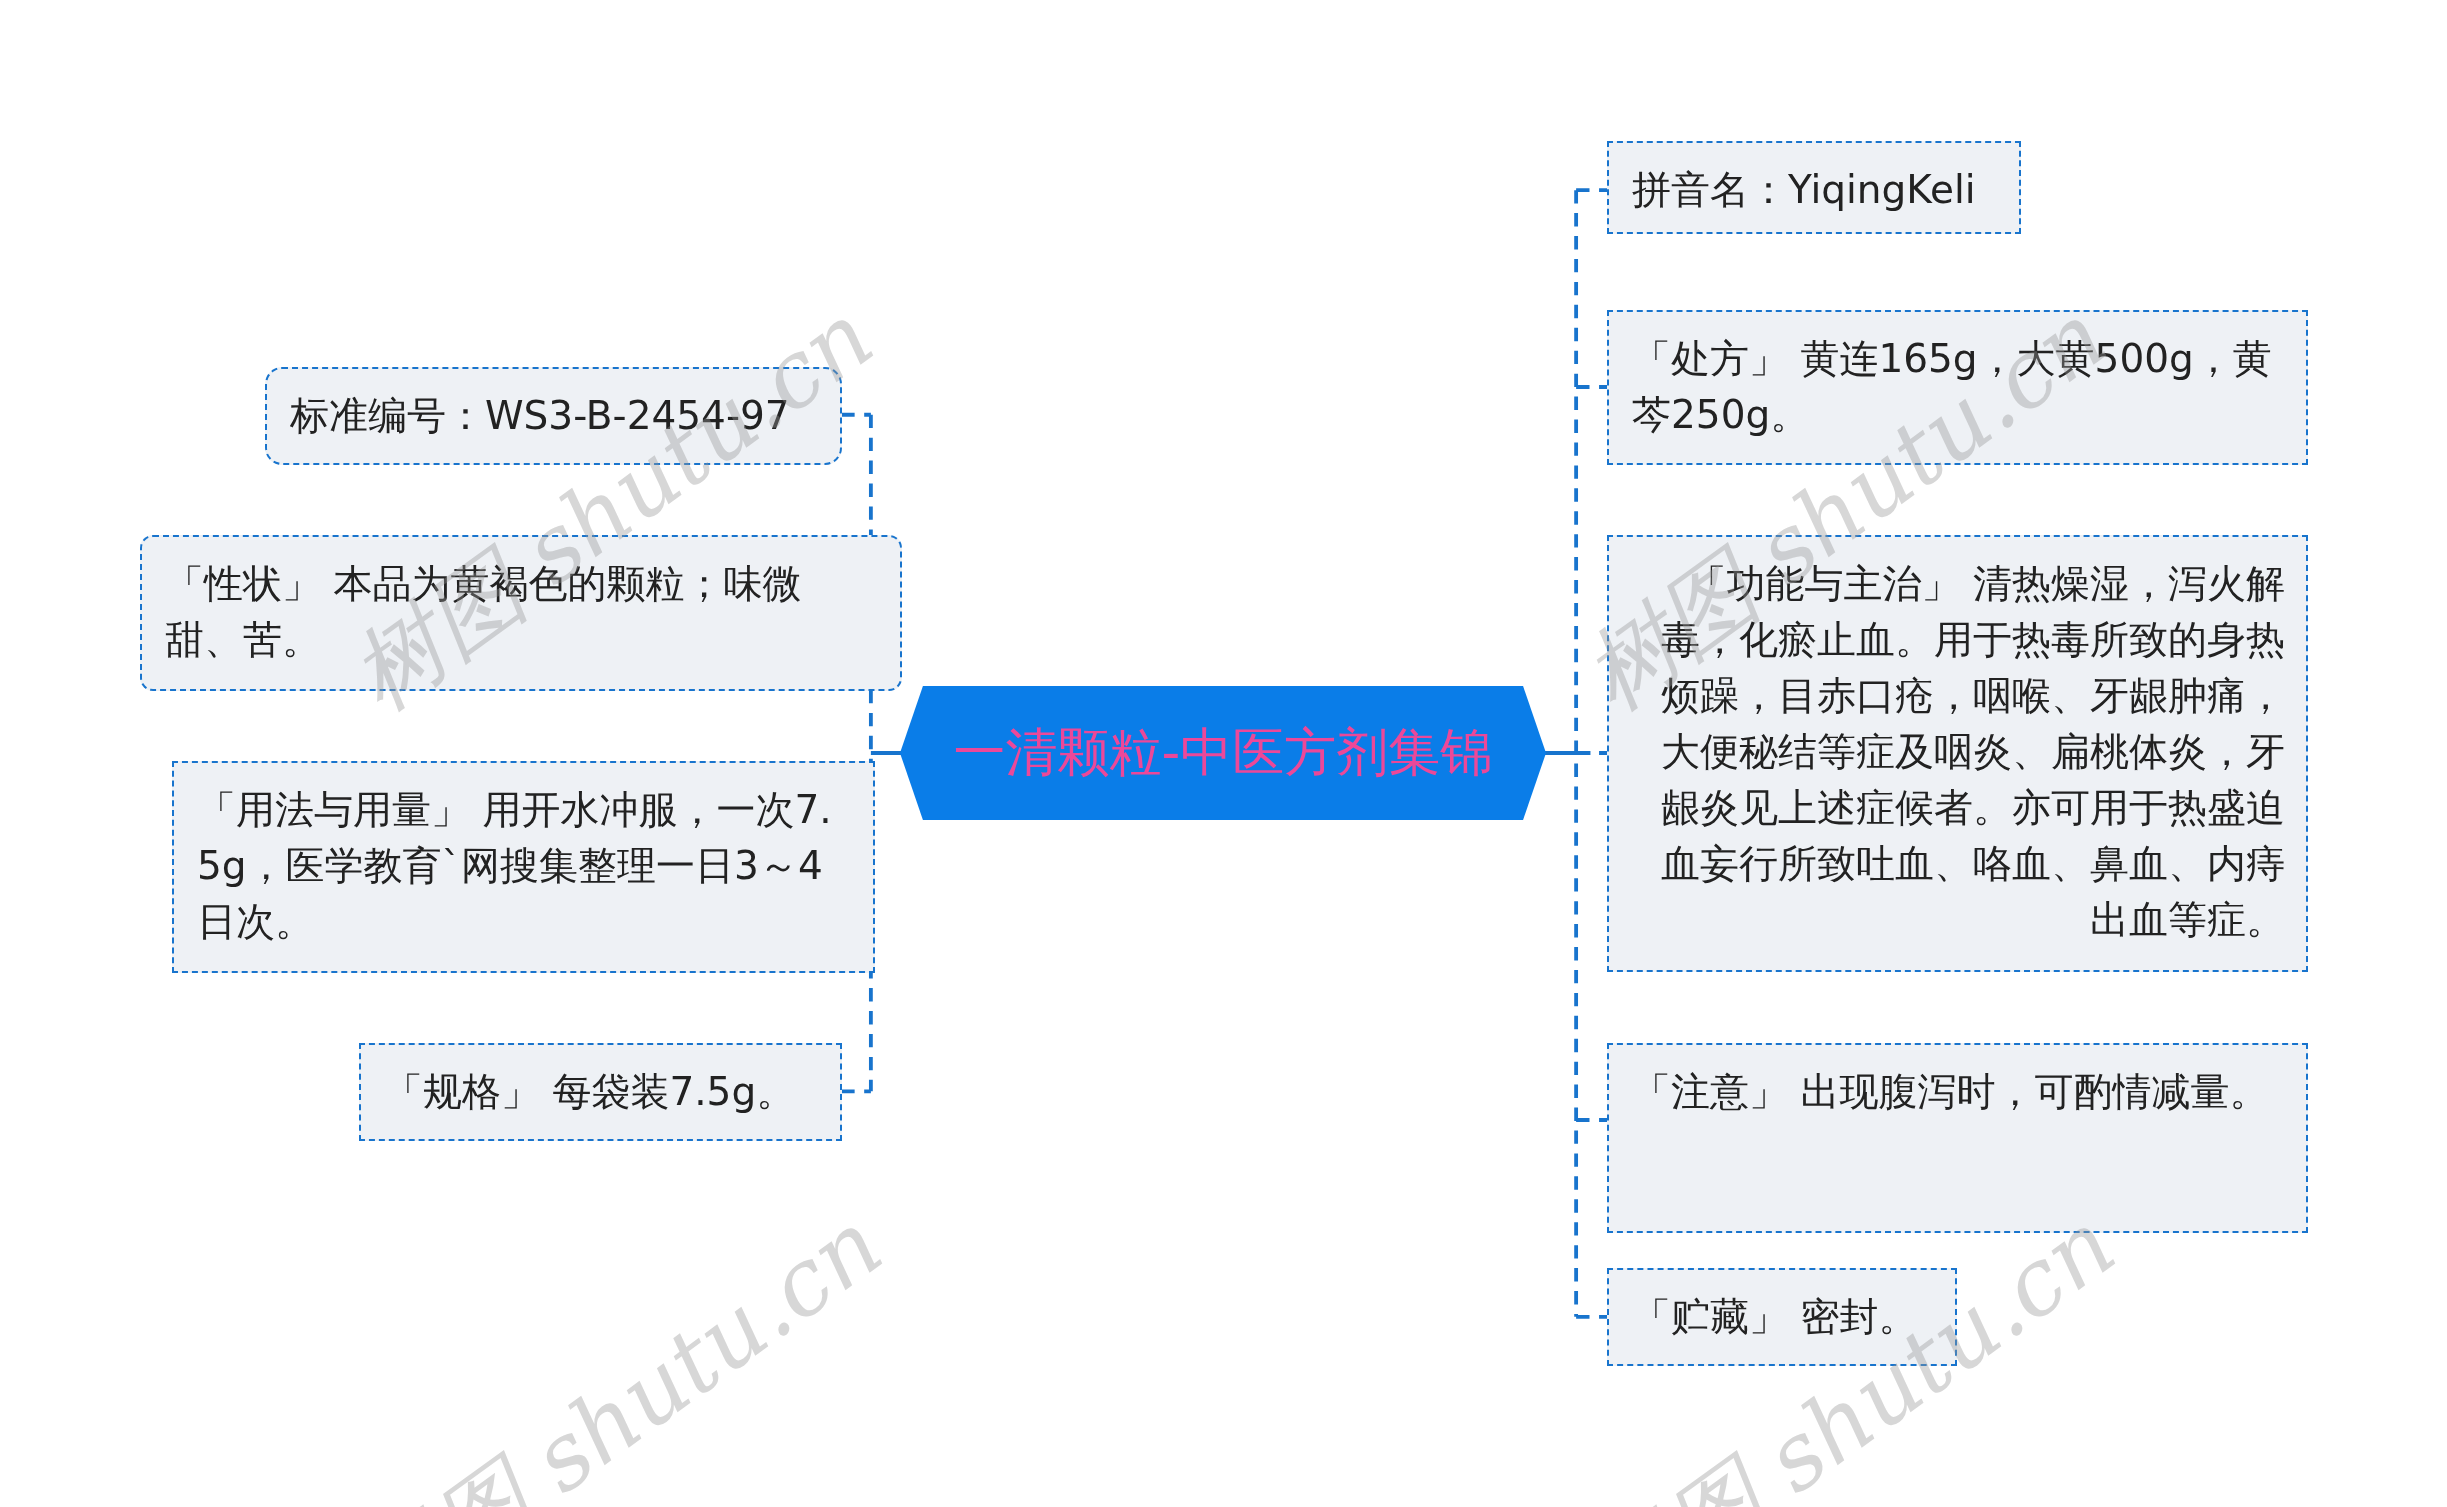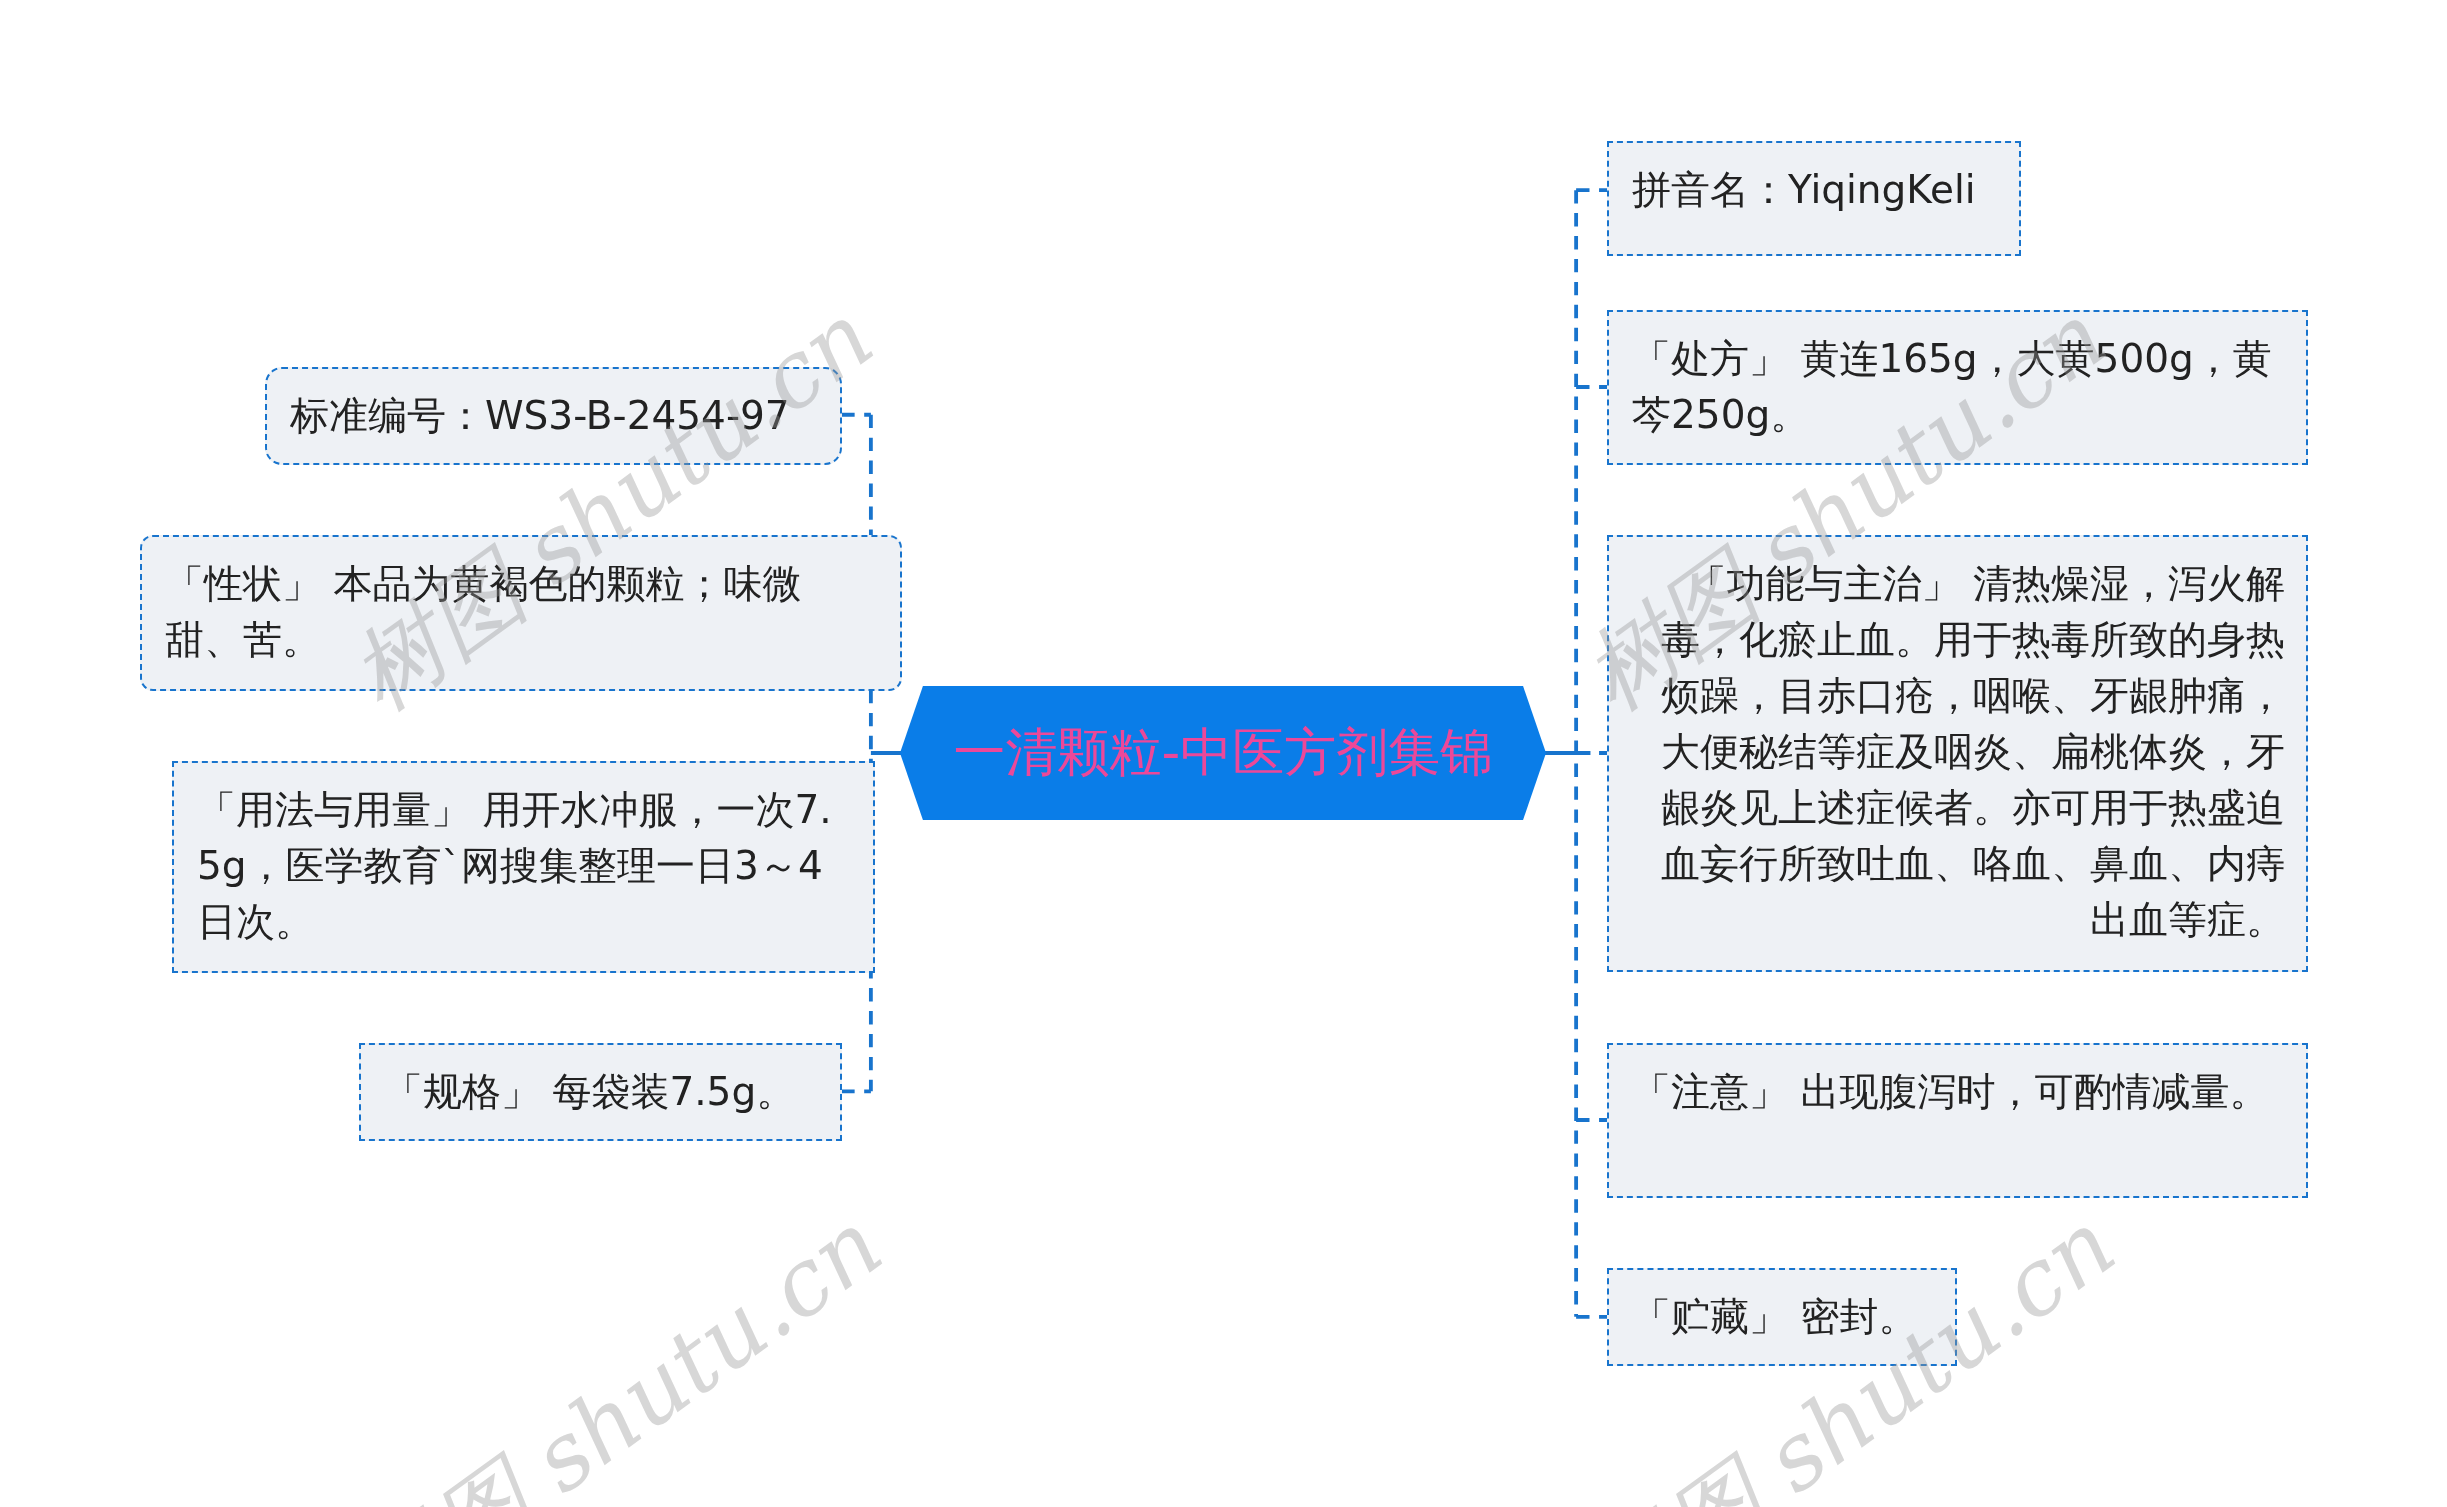--- a/index.html
+++ b/index.html
@@ -78,30 +78,30 @@
     <span>「规格」 每袋装7.5g。</span>
   </div>
 
   <div class="center-node">
     <svg viewBox="0 0 676 140">
       <polygon points="0,70 24,0 652,0 676,70 652,140 24,140" fill="#0a7de8"></polygon>
     </svg>
     <span class="center-label">一清颗粒-中医方剂集锦</span>
   </div>
 
-  <div class="node" style="left:1607px; top:141px; width:414px; height:115px;">
+  <div class="node" style="left:1607px; top:141px; width:414px; height:93px;">
     <span>拼音名：YiqingKeli</span>
   </div>
   <div class="node" style="left:1607px; top:310px; width:701px; height:155px;">
     <span>「处方」 黄连165g，大黄500g，黄芩250g。</span>
   </div>
   <div class="node" style="left:1607px; top:535px; width:701px; height:437px;text-align:right;">
     <span>「功能与主治」 清热燥湿，泻火解毒，化瘀止血。用于热毒所致的身热烦躁，目赤口疮，咽喉、牙龈肿痛，大便秘结等症及咽炎、扁桃体炎，牙龈炎见上述症候者。亦可用于热盛迫血妄行所致吐血、咯血、鼻血、内痔出血等症。</span>
   </div>
-  <div class="node" style="left:1607px; top:1043px; width:701px; height:155px;">
+  <div class="node" style="left:1607px; top:1043px; width:701px; height:190px;">
     <span>「注意」 出现腹泻时，可酌情减量。</span>
   </div>
   <div class="node" style="left:1607px; top:1268px; width:350px; height:98px;">
     <span>「贮藏」 密封。</span>
   </div>
 
   <div class="watermark" style="left:612px; top:507px;">树图 shutu.cn</div>
   <div class="watermark" style="left:1845px; top:507px;">树图 shutu.cn</div>
   <div class="watermark" style="left:621px; top:1415px;">树图 shutu.cn</div>
   <div class="watermark" style="left:1854px; top:1415px;">树图 shutu.cn</div>

